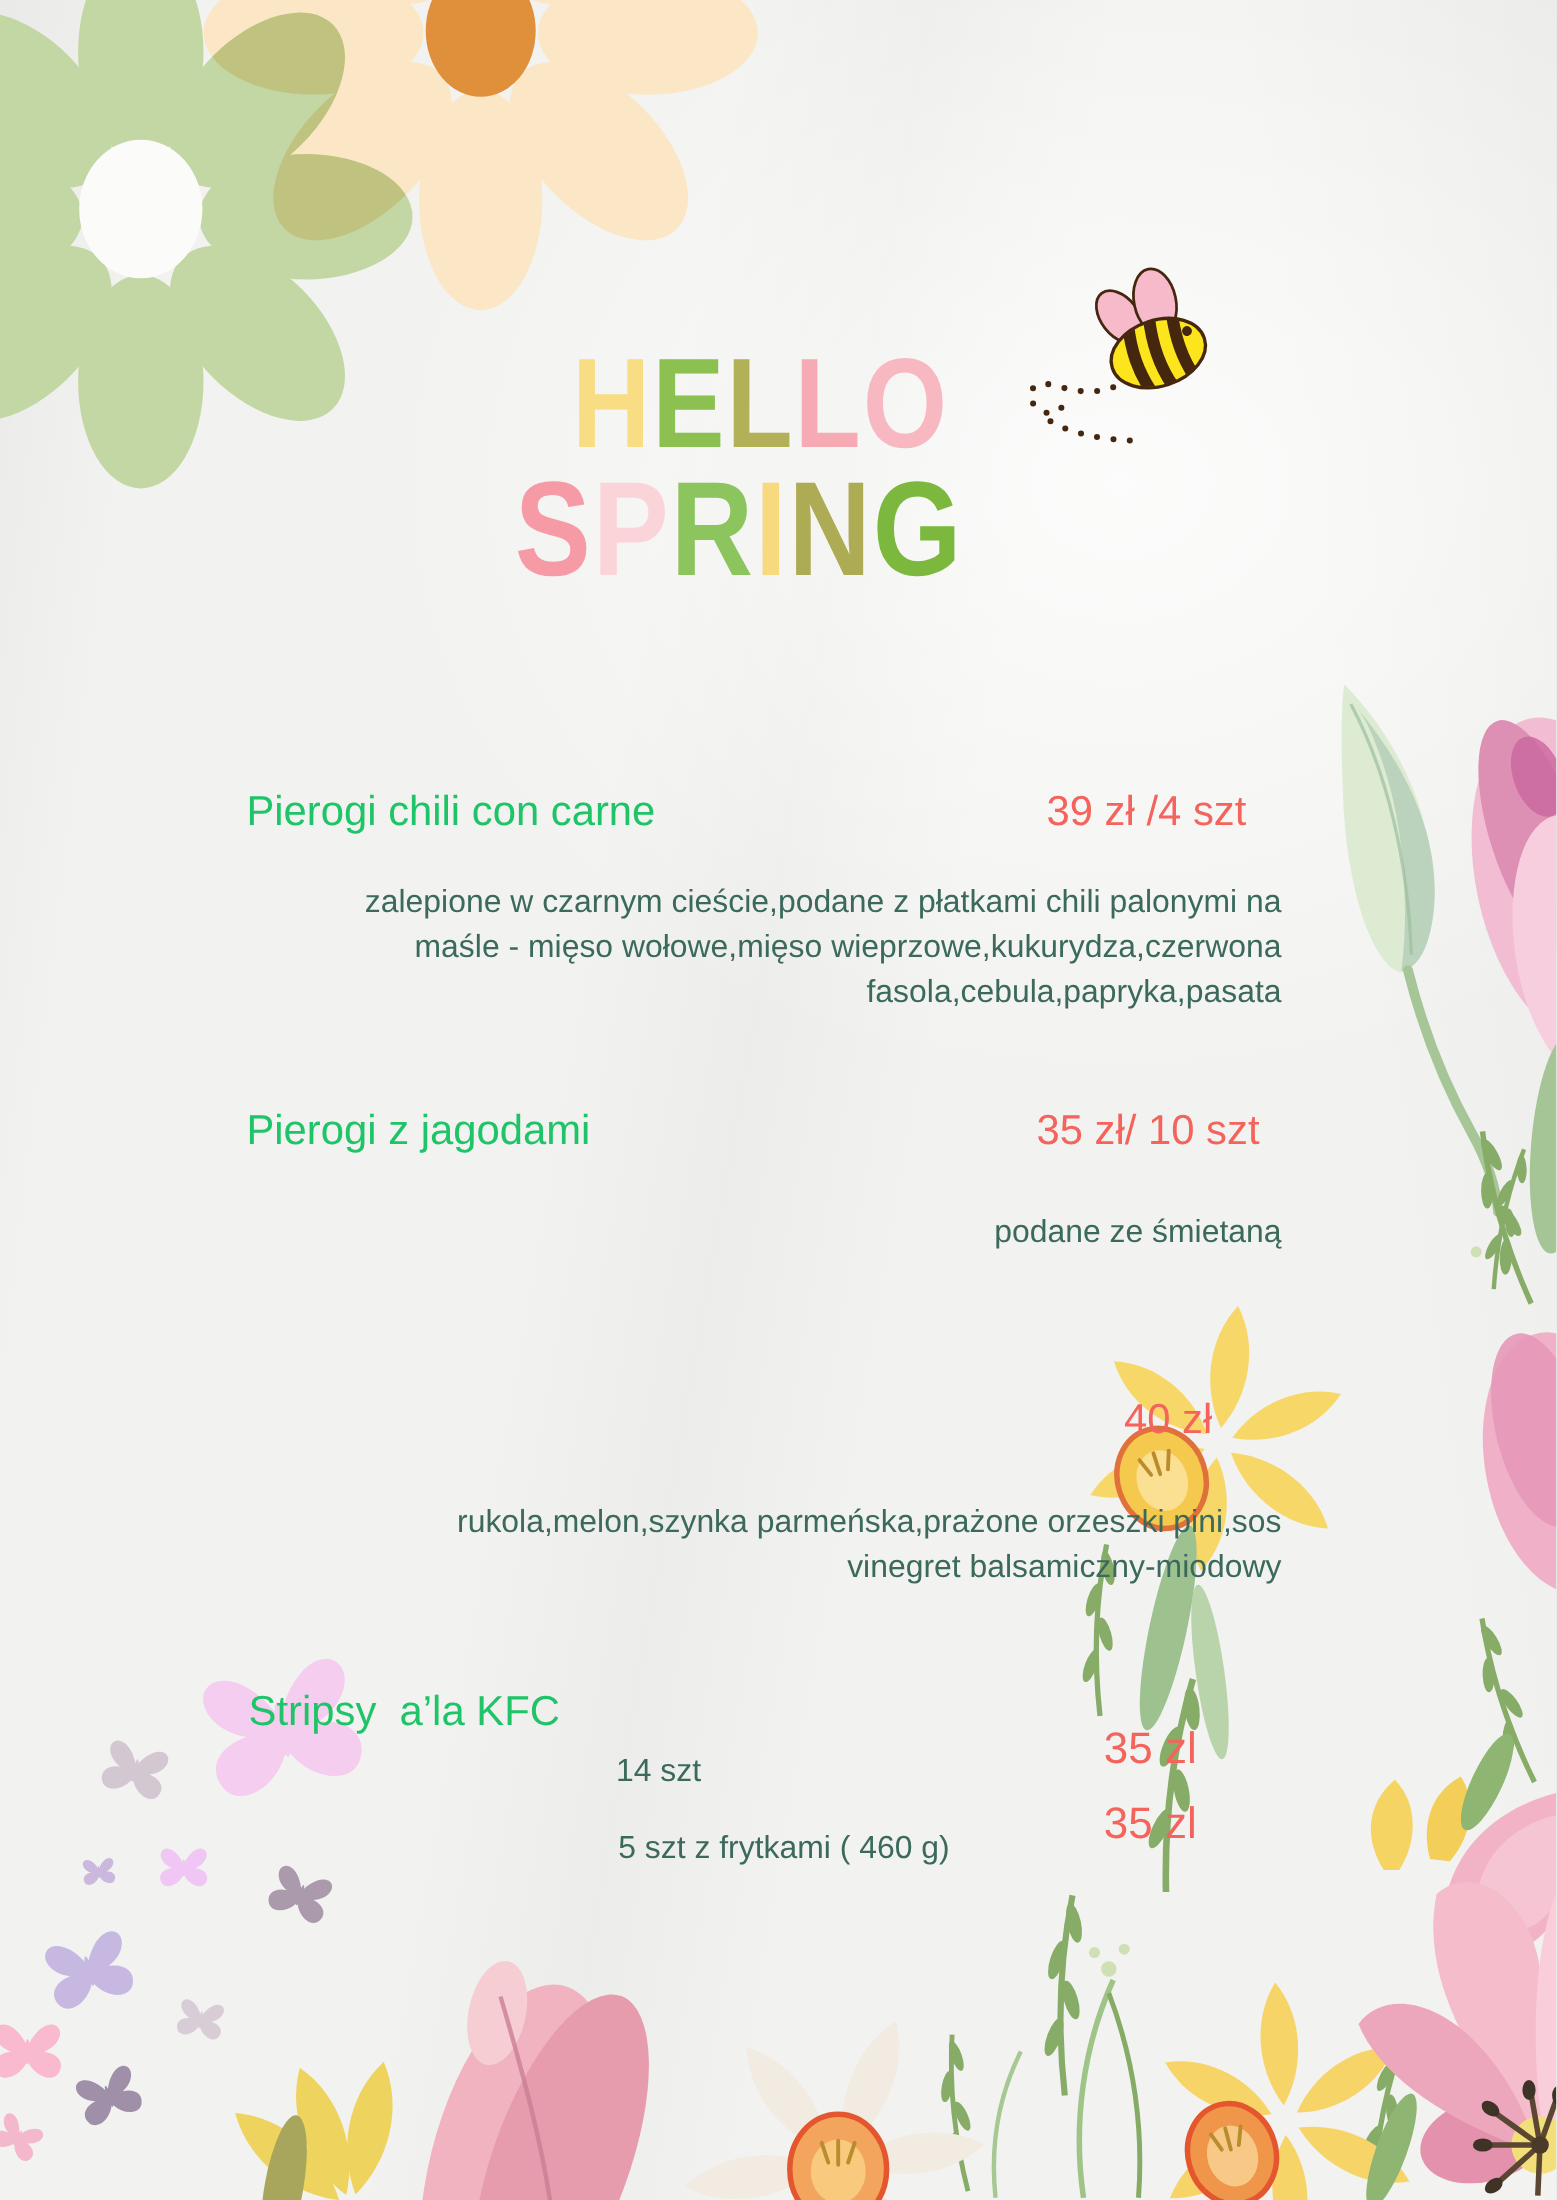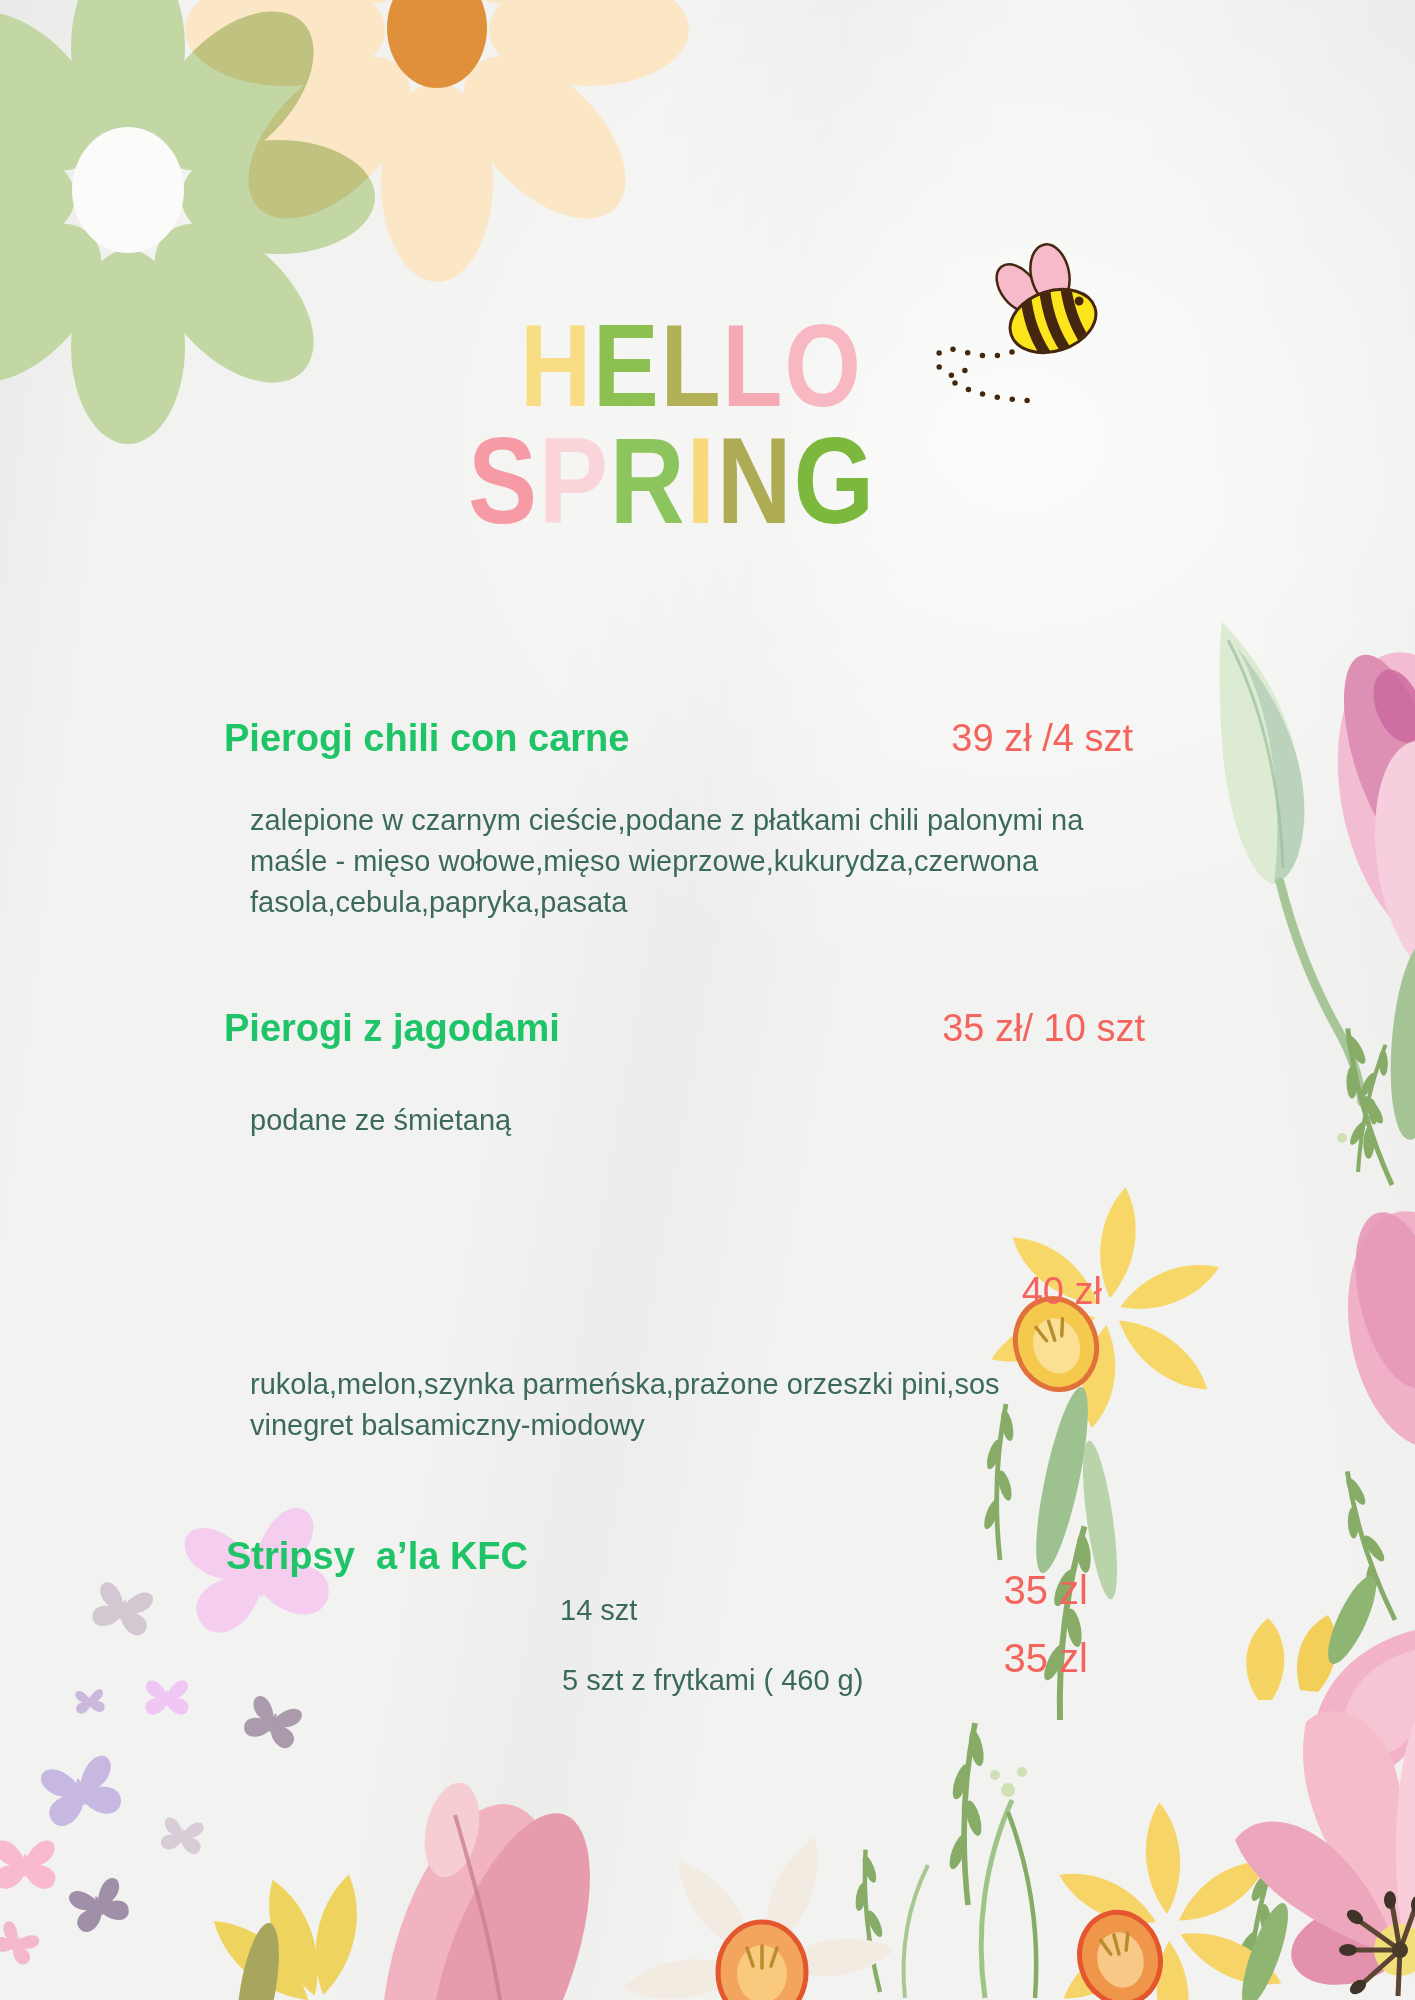--- a/index.html
+++ b/index.html
@@ -15,23 +15,23 @@
       linear-gradient(100deg, rgba(0,0,0,0) 38%, rgba(0,0,0,.022) 48%, rgba(0,0,0,0) 58%),
       linear-gradient(262deg, rgba(0,0,0,.028), rgba(0,0,0,0) 18%);
   }
   .deco{position:absolute;left:0;top:0;z-index:1;}
   .content{position:absolute;inset:0;z-index:2;}
   .title{position:absolute;left:0;top:0;width:100%;}
   .title-line{position:absolute;font-weight:700;line-height:1;letter-spacing:2px;
     transform:scaleX(.85);transform-origin:left top;white-space:pre;}
   .t1{left:520px;top:308px;font-size:116px;}
   .t2{left:468px;top:420px;font-size:122px;}
-  .item-name{position:absolute;font-size:38px;line-height:52px;color:var(--item-green);white-space:pre;font-weight:bold;}
+  .item-name{position:absolute;font-size:38px;line-height:52px;color:var(--item-green);white-space:pre;}
   .item-price{position:absolute;font-size:38px;line-height:52px;color:var(--price-red);white-space:pre;text-align:right;}
-  .item-desc{position:absolute;left:250px;width:915px;text-align:left;
+  .item-desc{position:absolute;left:250px;width:915px;text-align:right;
     font-size:29px;line-height:41px;color:var(--desc-teal);}
   .opt-label{position:absolute;font-size:29px;line-height:40px;color:var(--desc-teal);white-space:pre;}
   .opt-price{position:absolute;font-size:40px;line-height:48px;color:var(--price-red);text-align:right;white-space:pre;}
 </style>
 </head>
 <body>
 
 <div class="poster">
   <div class="sheen"></div>
 

